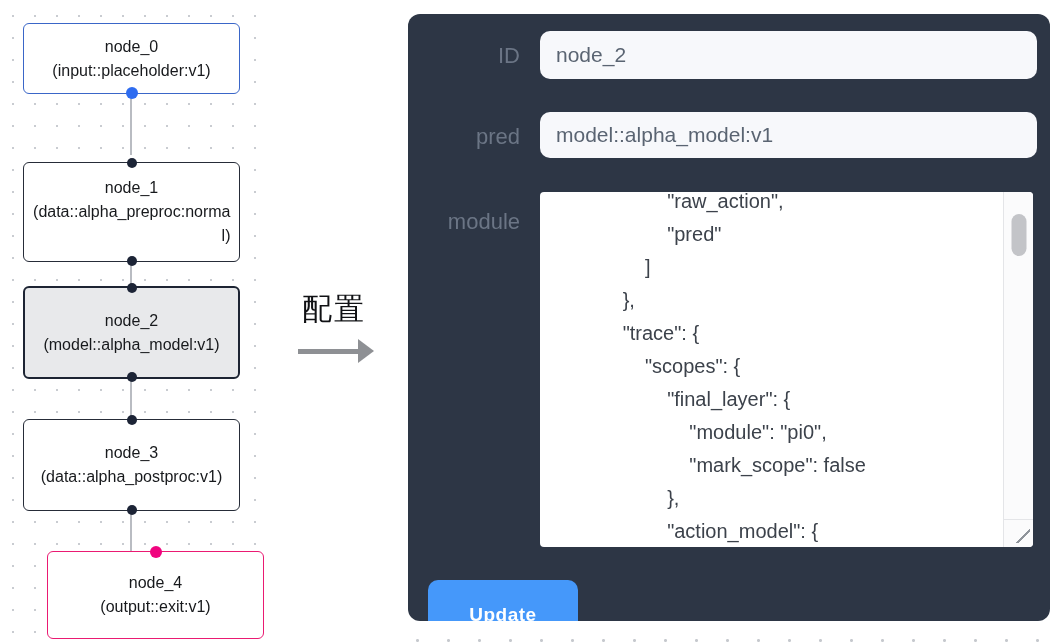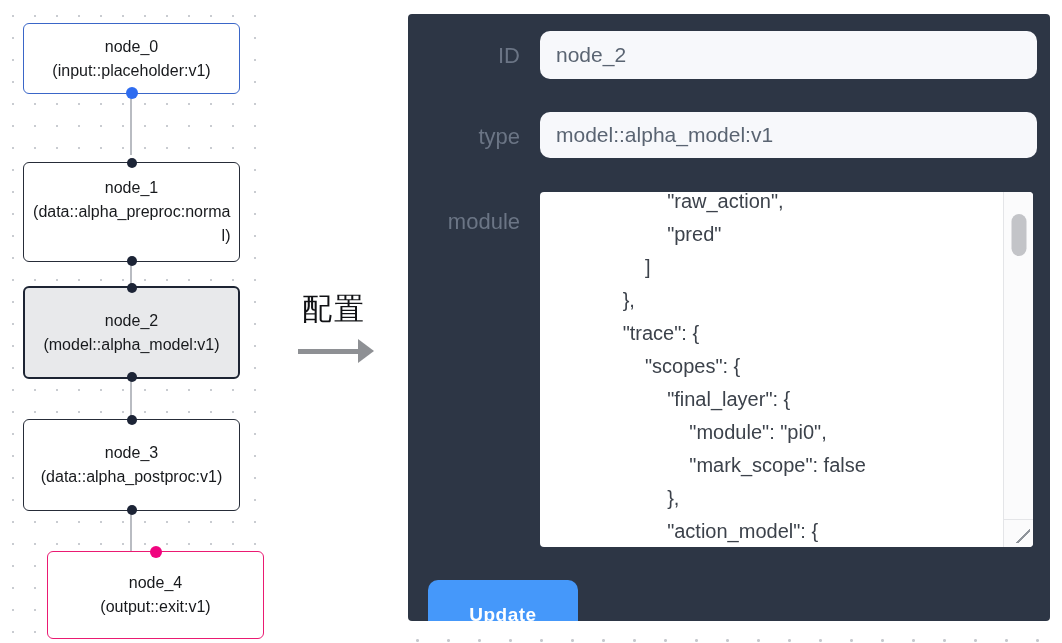--- a/index.html
+++ b/index.html
@@ -43,21 +43,21 @@
   .arrow .head  { position:absolute; left:68px; top:0; width:0; height:0;
                   border-left:16px solid #8e9094; border-top:12px solid transparent;
                   border-bottom:12px solid transparent; }
 
   
   .canvas-right { position:absolute; left:392px; top:0; width:670px; height:643px;
     background-image: radial-gradient(circle, #c6c9ce 1.3px, transparent 1.6px);
     background-size: 31px 31px; background-position: 10px 5px; }
 
   .panel { position:absolute; left:408px; top:14px; width:642px; height:607px;
-           background:#2d3645; border-radius:4px; overflow:hidden; }
+           background:#2d3645; border-radius:12px; overflow:hidden; }
   .plabel { position:absolute; left:0; width:112px; text-align:right;
             color:#6b7585; font-size:22px; }
   .plabel.l-id     { top:29px; }
   .plabel.l-type   { top:110px; }
   .plabel.l-config { top:195px; }
 
   .pinput { position:absolute; left:132px; width:497px; height:48px;
             background:#f7f8fb; border:none; border-radius:10px;
             font-family:"Liberation Sans", sans-serif;
             font-size:21px; color:#5a6472; padding:0 16px; }
@@ -138,21 +138,21 @@
         <div class="head"></div>
     </div>
   </div>
 
   <div class="canvas-right"></div>
 
   <div class="panel">
     <div class="plabel l-id">ID</div>
     <input class="pinput i-id" type="text" value="node_2" style="">
 
-    <div class="plabel l-type">type</div>
+    <div class="plabel l-type">pred</div>
     <input class="pinput i-type" type="text" value="model::alpha_model:v1" style="">
 
     <div class="plabel l-config">module</div>
     <div class="config-box">
       <div class="config-text">                    "raw_action",
                     "pred"
                 ]
             },
             "trace": {
                 "scopes": {

